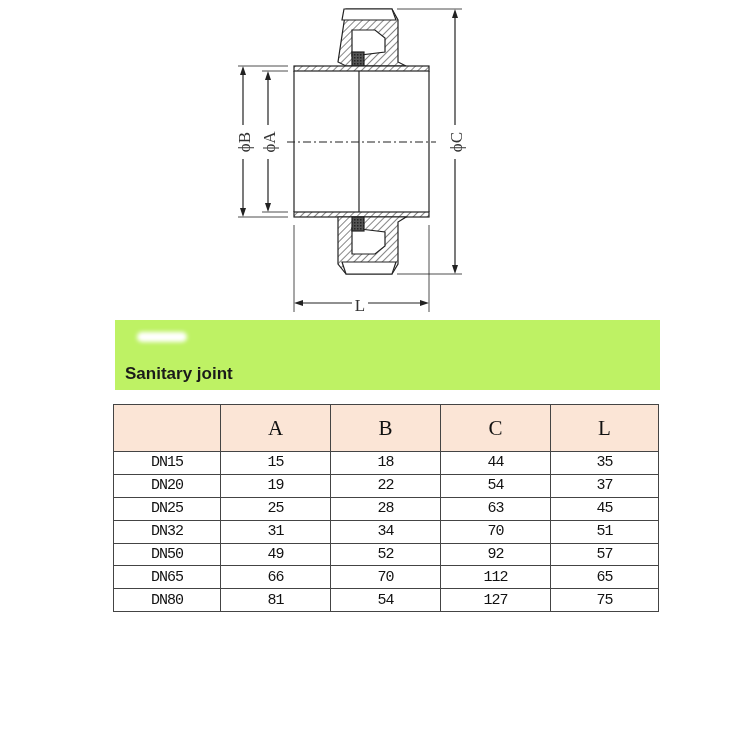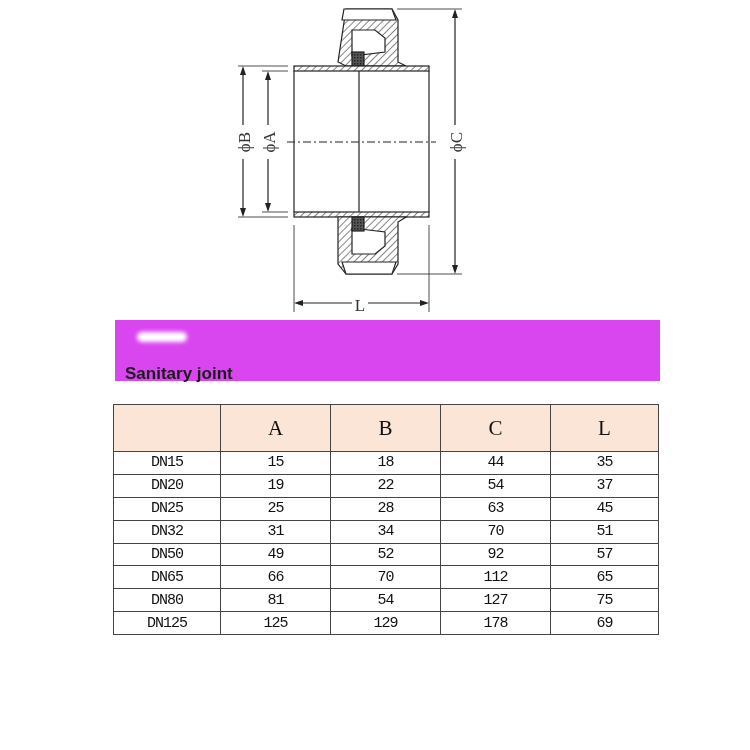--- a/index.html
+++ b/index.html
@@ -1,18 +1,18 @@
 <!DOCTYPE html>
 <html><head>
 <meta charset="utf-8">
 <style>
   html, body { margin:0; padding:0; background:#ffffff; }
   body { width:750px; height:750px; position:relative; overflow:hidden; font-family:"Liberation Serif", serif; }
   #drawing { position:absolute; left:0; top:0; width:750px; height:320px; }
-  #banner { position:absolute; left:115px; top:320px; width:545px; height:61px; background:#d946ef; }
+  #banner { position:absolute; left:115px; top:320px; width:545px; height:70px; background:#bef264; }
   #banner .blur { position:absolute; left:22px; top:12px; width:50px; height:10px; background:#ffffff; border-radius:6px; filter:blur(2px); }
   #banner .title { position:absolute; left:10px; top:44px; font-family:"Liberation Sans", sans-serif; font-weight:bold; font-size:17px; color:#1a1a1a; }
   table { position:absolute; left:113px; top:404px; width:545px; border-collapse:collapse; table-layout:fixed; }
   td, th { border:1.2px solid #444; text-align:center; padding:0; font-weight:normal; color:#111; }
   thead th { height:46px; background:#fbe5d6; font-size:21px; font-family:"Liberation Serif", serif; }
   tbody td { height:21.9px; font-size:15px; font-family:"Liberation Mono", monospace; letter-spacing:-1px; transform-origin:center; }
   col.c0 { width:107px; } col.c1 { width:110px; } col.c2 { width:110px; } col.c3 { width:110px; } col.c4 { width:108px; }
 </style>
 </head>
 <body>
@@ -148,21 +148,14 @@
         <td>112</td>
         <td>65</td>
       </tr>
       <tr>
         <td>DN80</td>
         <td>81</td>
         <td>54</td>
         <td>127</td>
         <td>75</td>
       </tr>
-      <tr>
-        <td>DN125</td>
-        <td>125</td>
-        <td>129</td>
-        <td>178</td>
-        <td>69</td>
-      </tr>
     </tbody>
 </table>
 
 </body></html>

